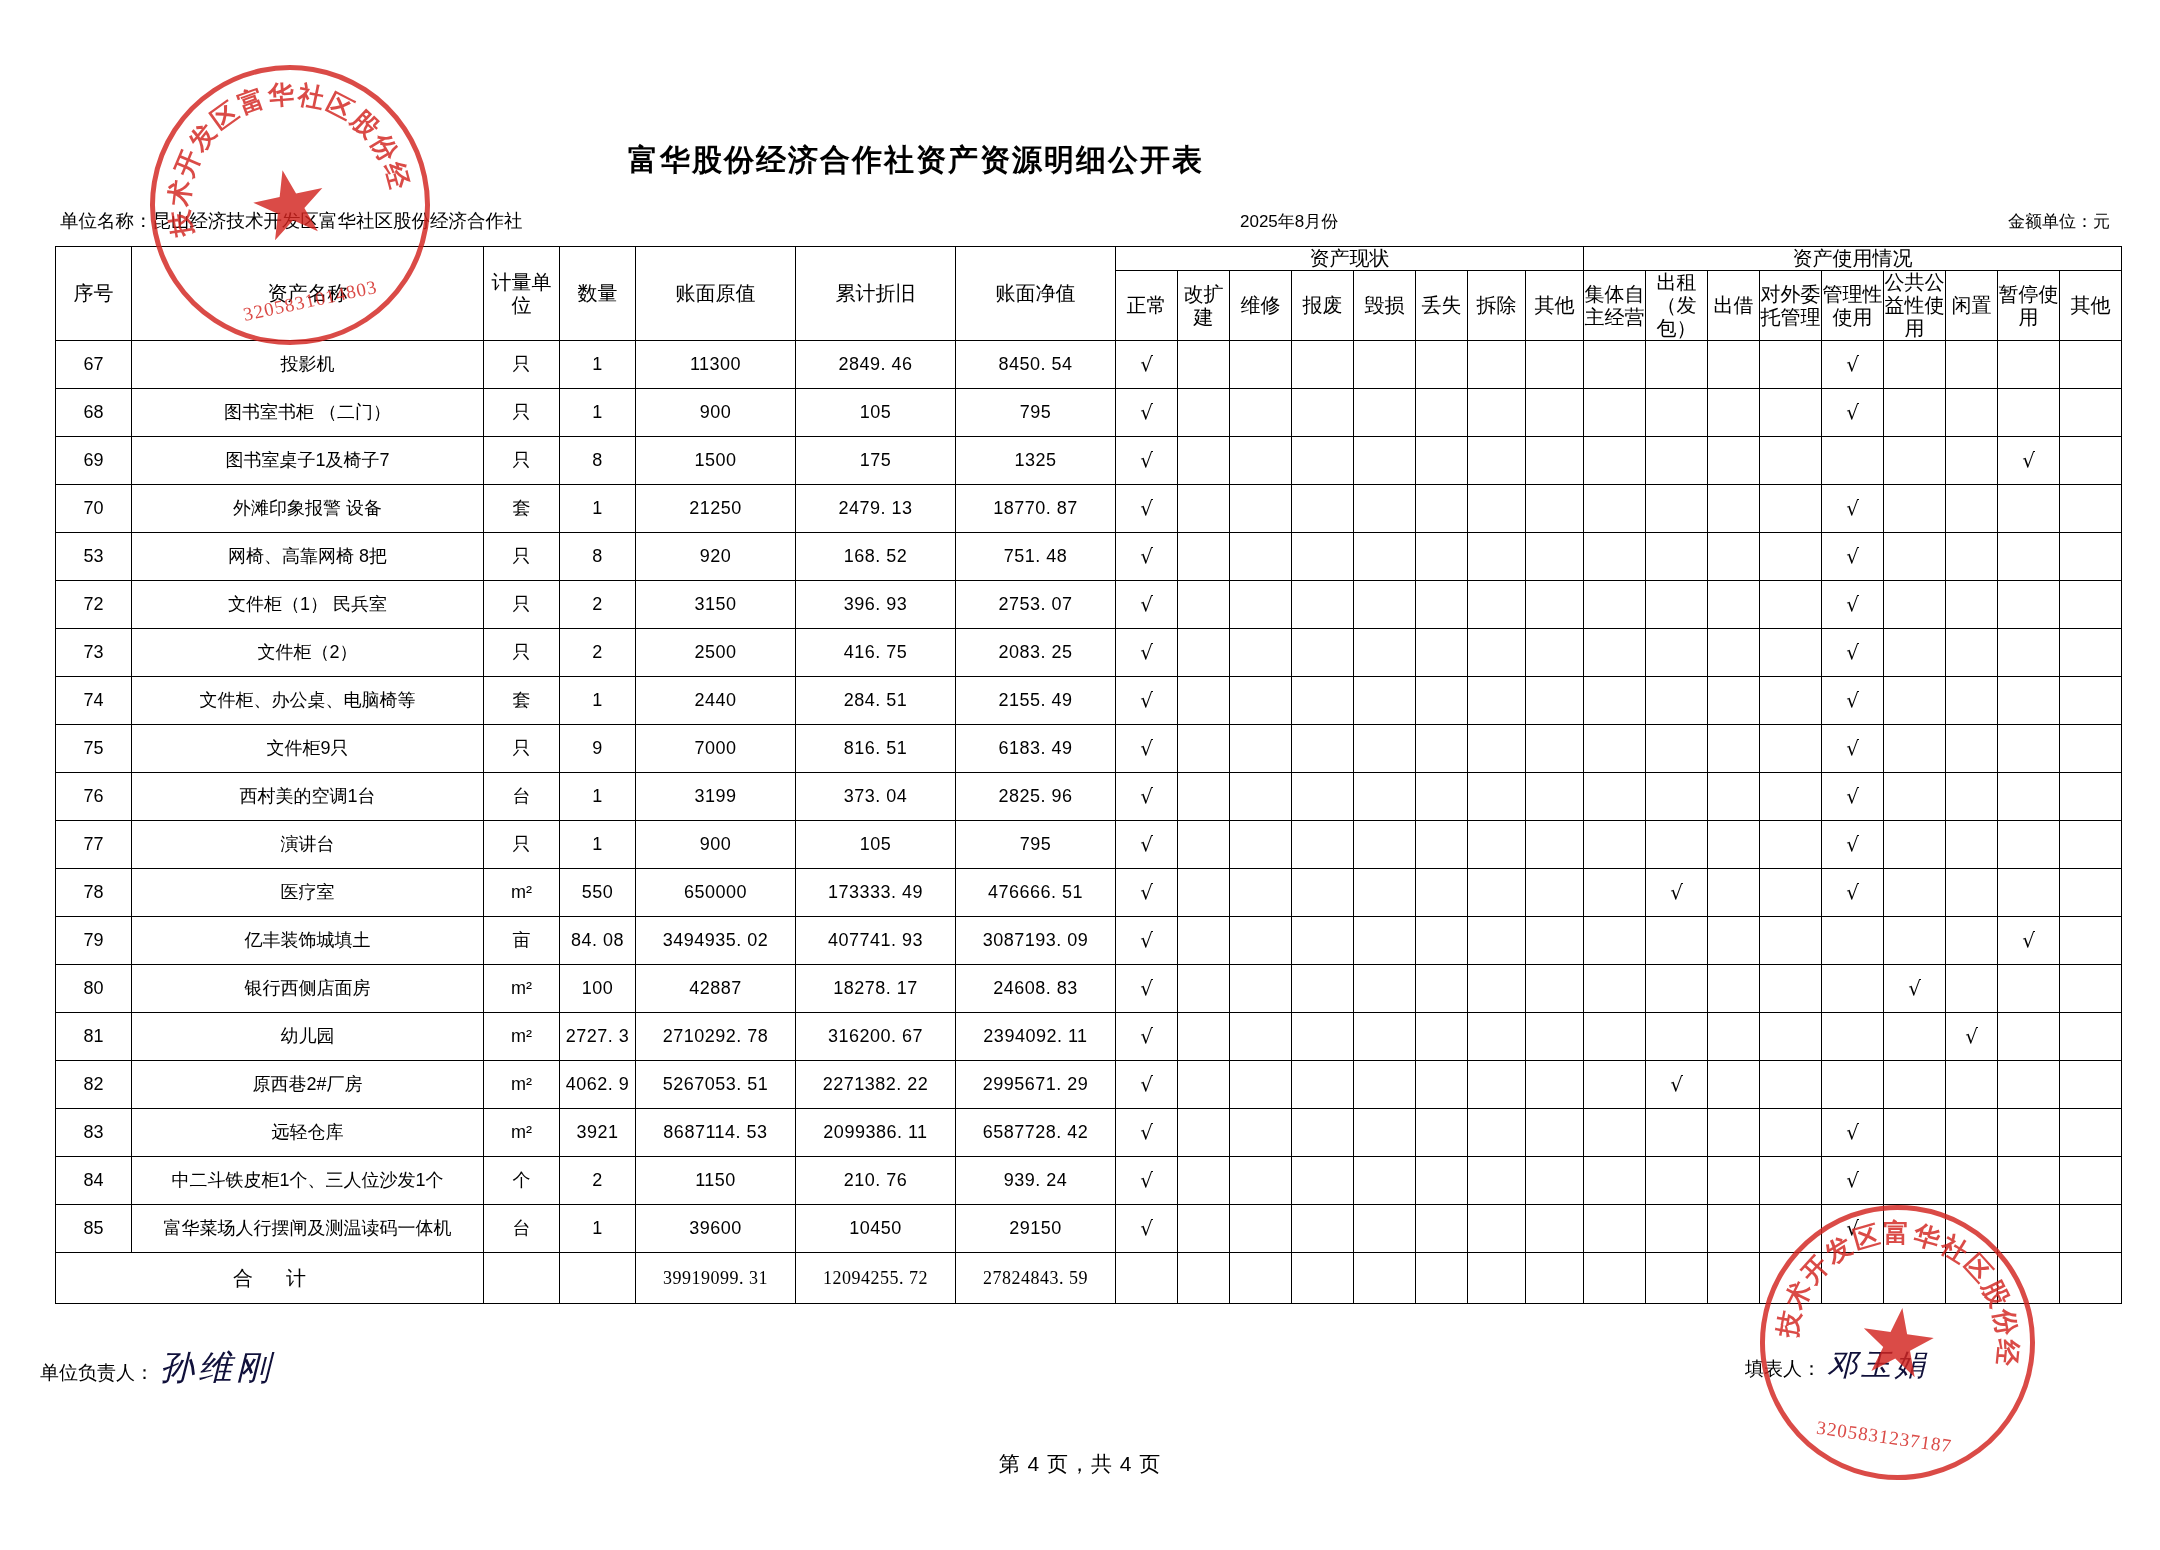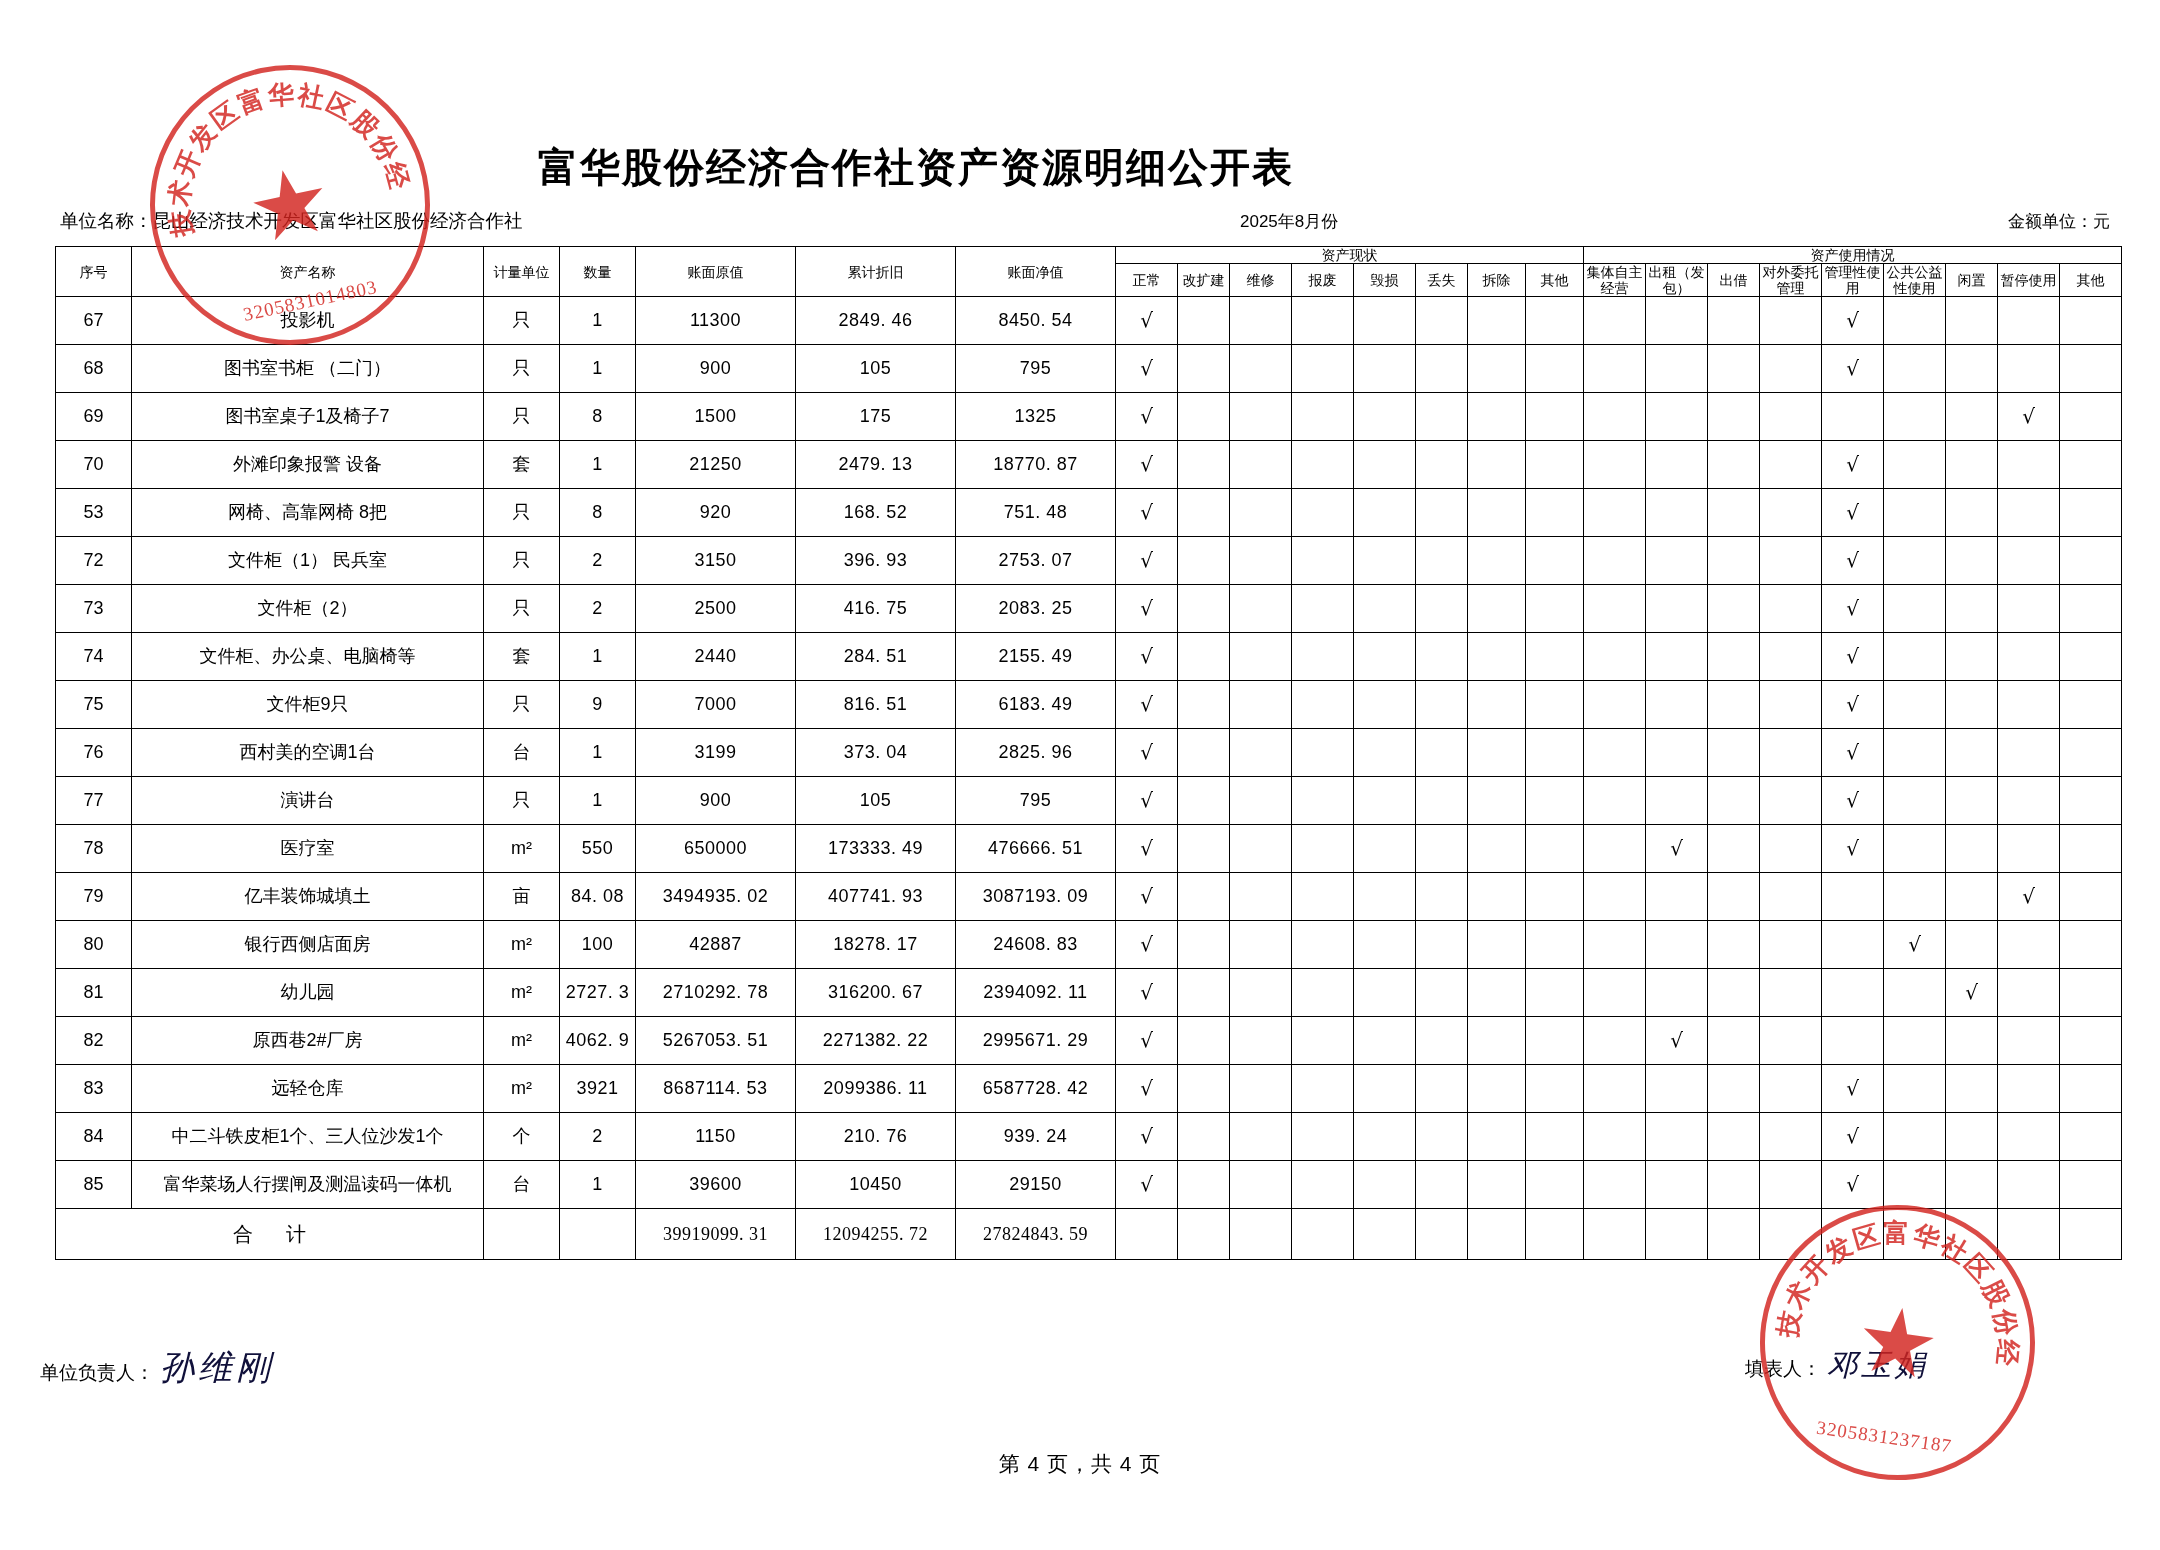--- a/index.html
+++ b/index.html
@@ -22,21 +22,21 @@
     height: 1550px;
   }
 
   
   .doc-title {
     position: absolute;
     top: 140px;
     left: 0;
     width: 1832px;
     text-align: center;
-    font-size: 40px;
+    font-size: 30px;
     font-weight: bold;
     letter-spacing: 2px;
   }
 
   
   .hdr-row {
     position: absolute;
     top: 208px;
     left: 60px;
     width: 2050px;
@@ -80,21 +80,21 @@
   }
   table.sheet th, table.sheet td {
     border: 1.3px solid #000;
     text-align: center;
     vertical-align: middle;
     padding: 0;
     line-height: 1.15;
   }
   table.sheet thead th {
     font-weight: normal;
-    font-size: 14px;
+    font-size: 20px;
   }
   .th-vert {
     font-size: 16.5px;
     line-height: 1.12;
     padding: 2px 1px;
   }
   .th-small {
     font-size: 16px;
     line-height: 1.1;
     padding: 2px 0;

